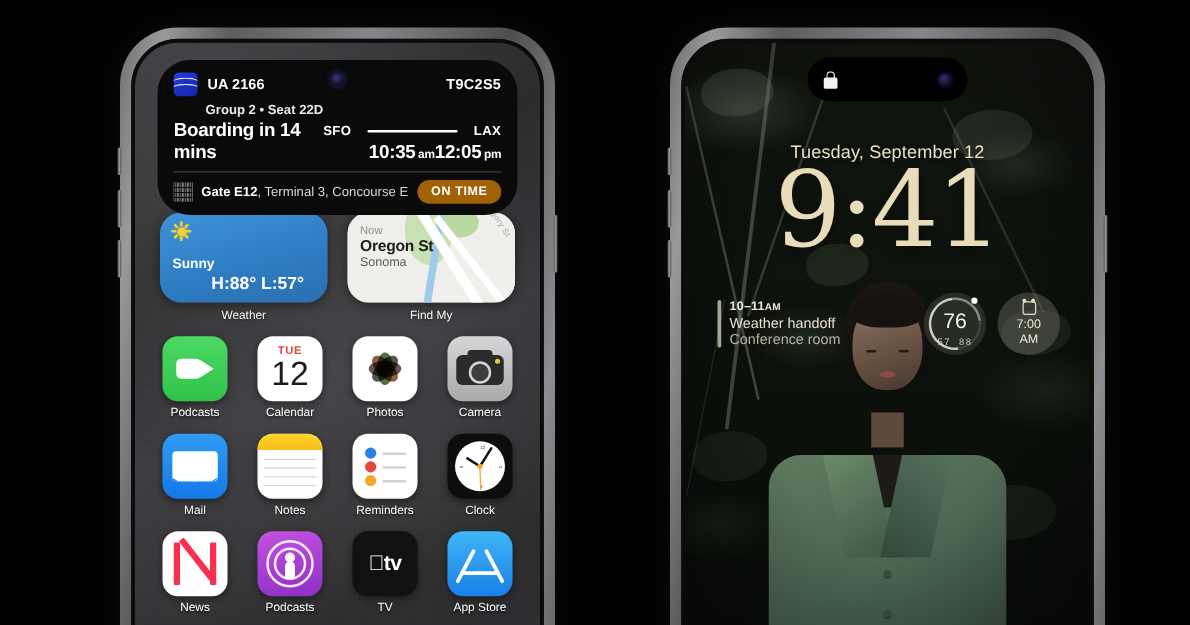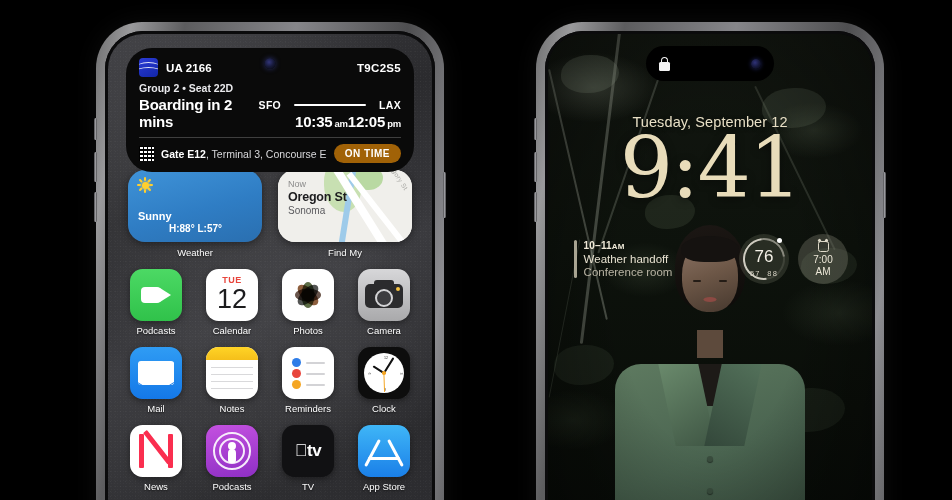--- a/index.html
+++ b/index.html
@@ -82,21 +82,21 @@
     border-top: 1.4px solid rgba(255,255,255,.85);
     border-radius: 50%;
   }
   .airline-logo::before { top: 4px; height: 12px; border-left: 0; border-right: 0; }
   .airline-logo::after { top: 9px; height: 10px; }
   .la-flight { font-size: 11.5px; font-weight: 600; letter-spacing: .1px; color: #fff; }
   .la-conf { font-size: 11.5px; font-weight: 700; letter-spacing: .3px; color: #fff; margin-left: 16px; }
   .la-left { display: flex; align-items: center; gap: 8px; }
 
   .la-row2 { display: flex; justify-content: space-between; align-items: flex-end; margin-top: 5px; }
-  .la-seat { font-size: 10.5px; font-weight: 600; color: #e9e9ec; }
+  .la-seat { font-size: 10.5px; font-weight: 600; color: #e9e9ec; text-align: right; }
   .la-board { font-size: 15px; font-weight: 700; color: #fff; margin-top: 2px; letter-spacing: -.2px; }
   .la-route { display: flex; align-items: center; gap: 13px; justify-content: flex-end; }
   .la-apt { font-size: 10.5px; font-weight: 700; color: #fff; letter-spacing: .3px; }
   .la-line { width: 72px; height: 2.5px; background: #fff; border-radius: 2px; }
   .la-times { display: flex; justify-content: flex-end; margin-top: 2px; }
   .la-time { font-size: 15px; font-weight: 700; color: #fff; letter-spacing: -.2px; }
   .la-time span { font-size: 9.5px; font-weight: 600; margin-left: 2px; }
 
   .la-div { height: 1px; background: rgba(255,255,255,.22); margin: 7px 0 6px; }
   .la-row3 { display: flex; align-items: center; justify-content: space-between; }
@@ -124,21 +124,21 @@
     box-shadow: 0 2px 9px rgba(0,0,0,.45);
   }
   .w-weather {
     background: linear-gradient(165deg,#3f93d8 0%,#2f7dc4 55%,#2a6fb0 100%);
     padding: 8px 10px; display: flex; flex-direction: column; justify-content: space-between;
   }
   .sun { width: 14px; height: 14px; position: relative; }
   .sun-core { position: absolute; left: 3.5px; top: 3.5px; width: 7px; height: 7px; border-radius: 50%; background: #ffcf2e; box-shadow: 0 0 4px #ffd84d; }
   .sun-ray { position: absolute; left: 6px; top: -1px; width: 2px; height: 4px; background: #ffcf2e; border-radius: 1px; transform-origin: 1px 8px; }
   .w-cond { color: #fff; font-size: 11px; font-weight: 600; }
-  .w-hl { color: #fff; font-size: 10px; font-weight: 600; margin-top: 1px; padding-left: 31px; }
+  .w-hl { color: #fff; font-size: 14px; font-weight: 600; margin-top: 1px; padding-left: 31px; }
   .wlabel { text-align: center; color: #fff; font-size: 9.5px; margin-top: 5px; text-shadow: 0 1px 2px rgba(0,0,0,.6); }
 
   .w-map { background: #efeeea; }
   .map-bg { position: absolute; inset: 0; background: #f0efeb; }
   .map-green1 { position: absolute; left: 34%; top: -12%; width: 28%; height: 70%; background: #c8e0b2; border-radius: 40% 50% 45% 55%; }
   .map-green2 { position: absolute; left: 56%; top: -6%; width: 22%; height: 34%; background: #b9d9a2; border-radius: 50%; }
   .map-river { position: absolute; left: 49%; top: -10%; width: 6px; height: 130%; background: #9ecbea; transform: rotate(9deg); }
   .map-road { position: absolute; background: #fff; }
   .r1 { left: 60%; top: -20%; width: 8px; height: 150%; transform: rotate(-32deg); }
   .r2 { left: 74%; top: -10%; width: 6px; height: 140%; transform: rotate(-38deg); }
@@ -309,21 +309,21 @@
             <div class="la-left">
               <div class="airline-logo"></div>
               <div class="la-flight">UA 2166</div>
             </div>
             <div class="la-conf">T9C2S5</div>
           </div>
 
           <div class="la-row2">
             <div>
               <div class="la-seat">Group 2 • Seat 22D</div>
-              <div class="la-board">Boarding in 2 mins</div>
+              <div class="la-board">Boarding in 14 mins</div>
             </div>
             <div>
               <div class="la-route">
                 <span class="la-apt">SFO</span>
                 <span class="la-line"></span>
                 <span class="la-apt">LAX</span>
               </div>
               <div class="la-times">
                 <div class="la-time"><b>10:35</b><span>am</span></div>
                 <div class="la-time"><b>12:05</b><span>pm</span></div>

